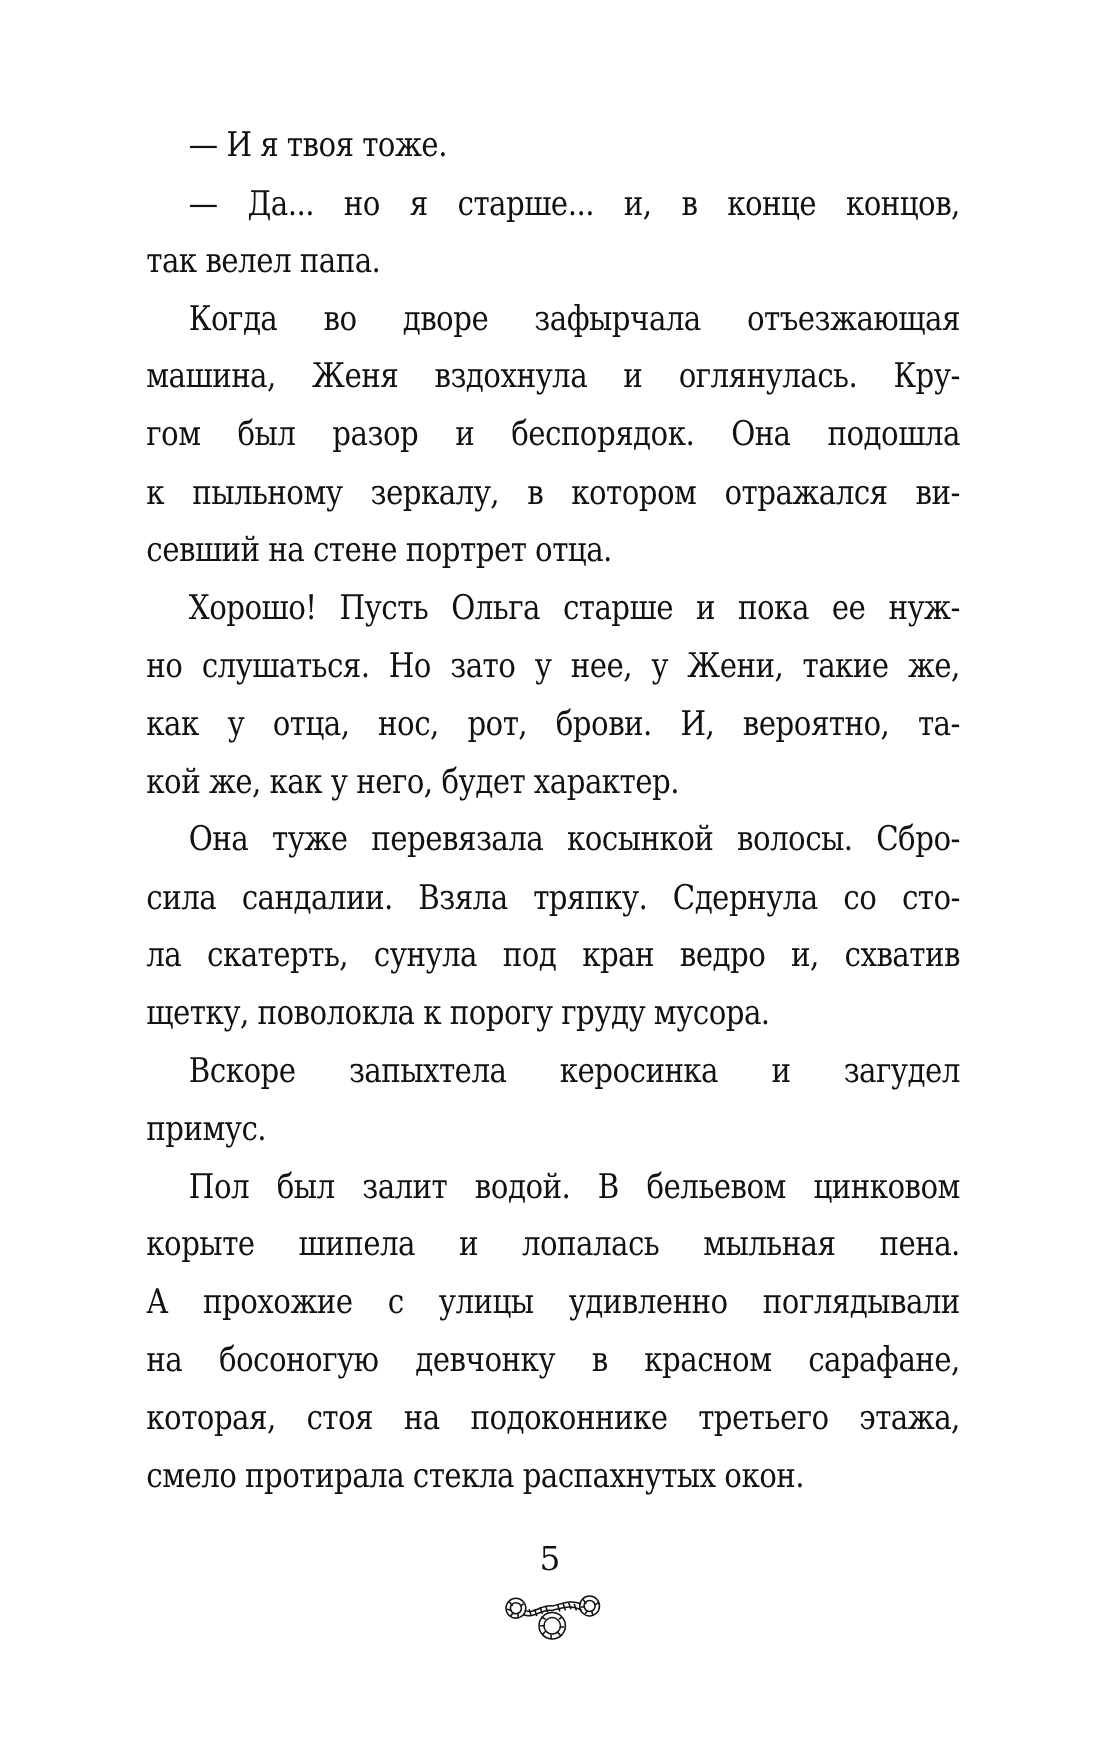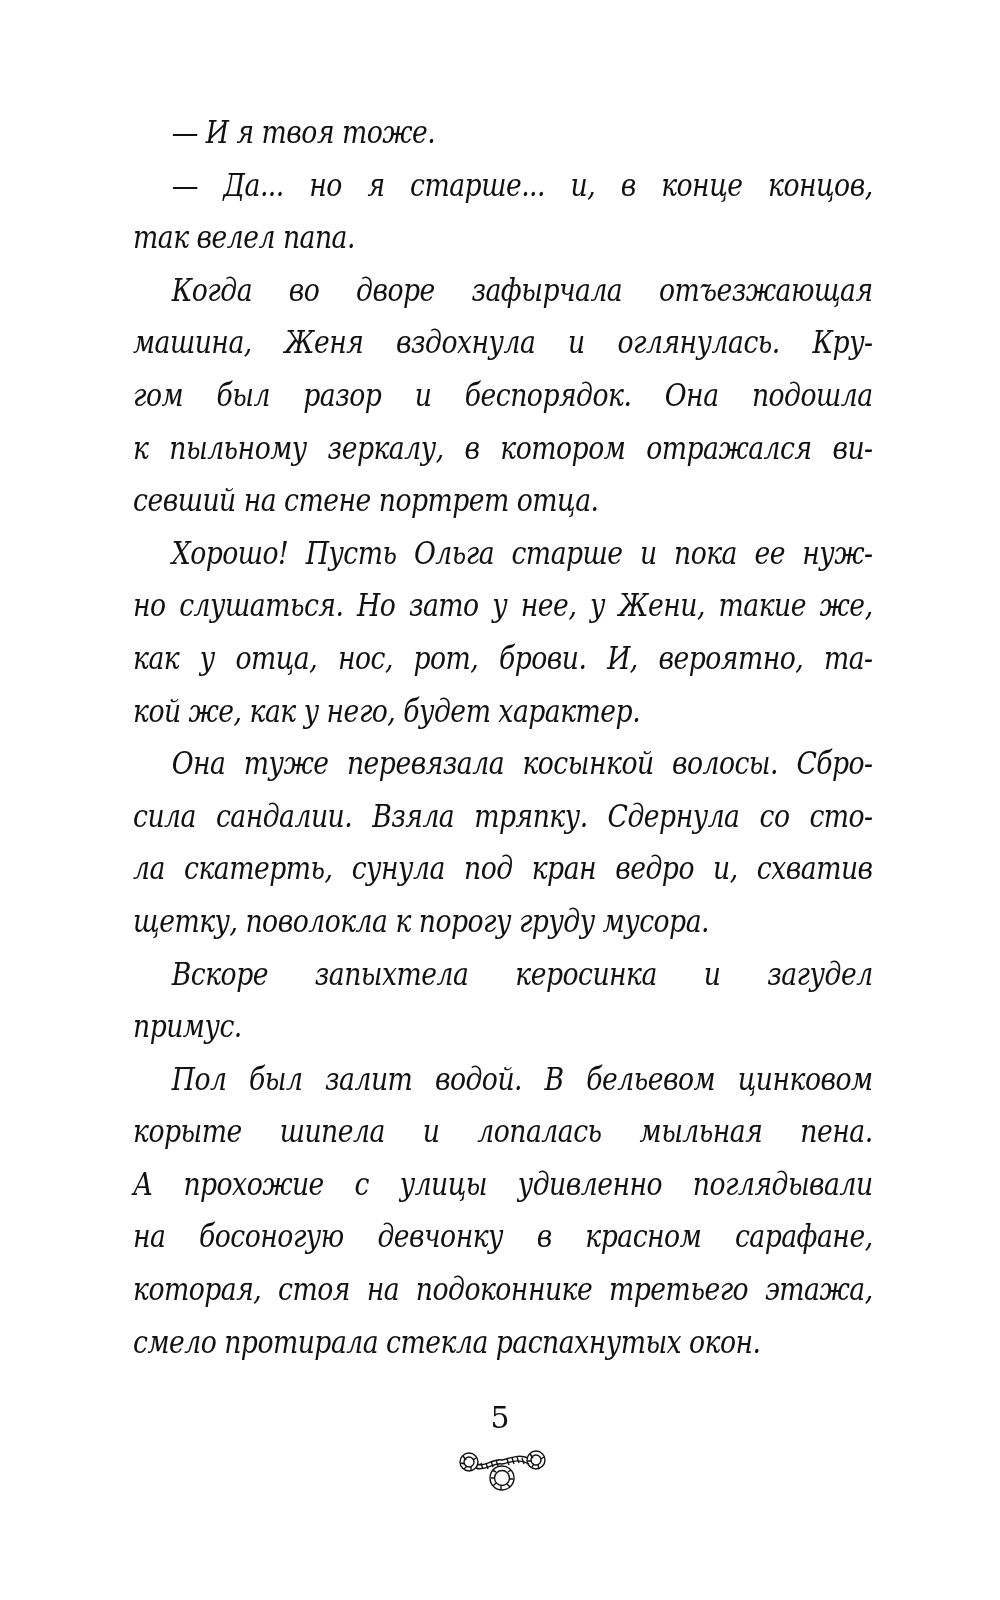--- a/index.html
+++ b/index.html
@@ -13,21 +13,20 @@
       position: relative;
       overflow: hidden;
       color: #111111;
       font-family: "DejaVu Serif", "Liberation Serif", serif;
     }
     .page-text {
       position: absolute;
       left: 133px;
       top: 106px;
       width: 740px;
-      font-style: italic;
     }
     .line {
       display: block;
       height: 52.6px;
       line-height: 52.6px;
       font-size: 31px;
       white-space: nowrap;
       letter-spacing: -0.6px;
       transform-origin: left center;
       transform: scaleX(0.86);

